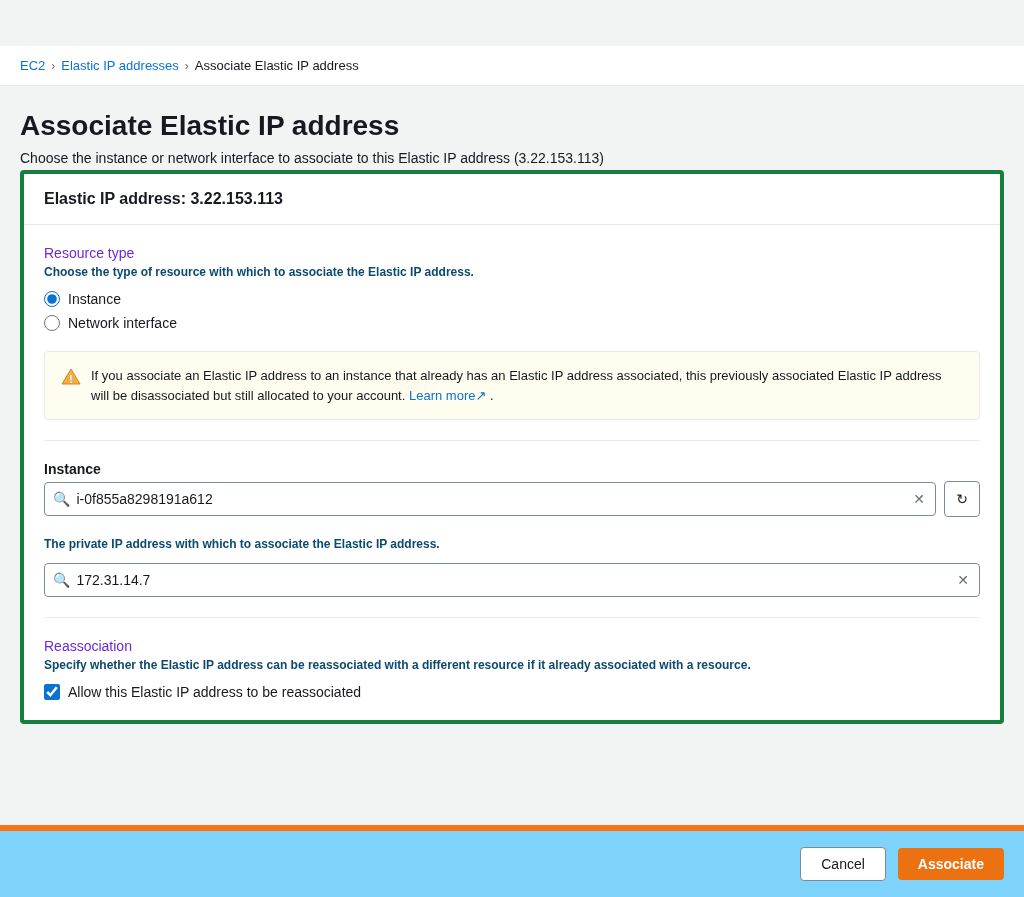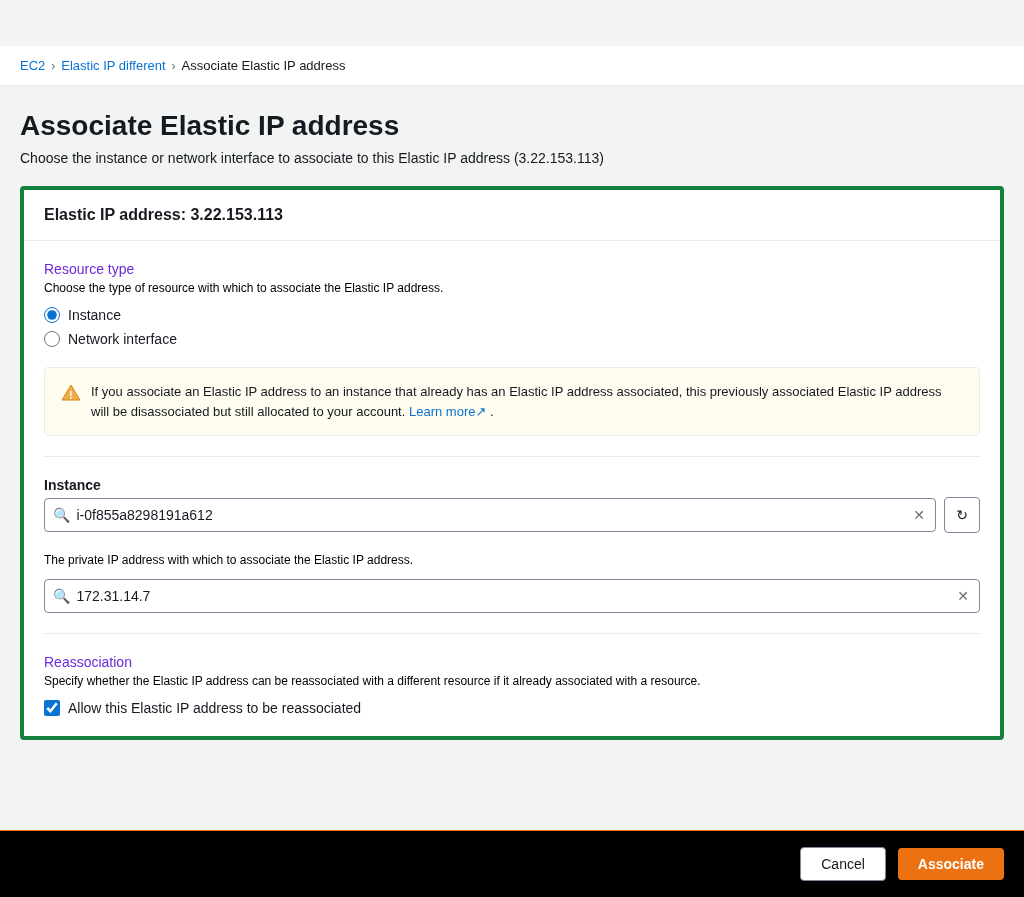--- a/index.html
+++ b/index.html
@@ -51,21 +51,21 @@
     .page-title {
       font-size: 28px;
       font-weight: 700;
       color: #16191f;
       margin-bottom: 8px;
     }
 
     .page-description {
       font-size: 14px;
       color: #16191f;
-      margin-bottom: 20px;
+      margin-bottom: 4px;
     }
 
     .main-card {
       background: #fff;
       border: 4px solid #15803d;
       border-radius: 4px;
       margin-bottom: 20px;
     }
 
     .card-header {
@@ -85,22 +85,23 @@
 
     .section-label {
       font-size: 14px;
       font-weight: 400;
       color: #6d28d9;
       margin-bottom: 4px;
     }
 
     .section-description {
       font-size: 12px;
-      color: #000000;
+      color: #0c4a6e;
       margin-bottom: 12px;
+      font-weight: bold;
     }
 
     .radio-group {
       display: flex;
       flex-direction: column;
       gap: 8px;
       margin-bottom: 20px;
     }
 
     .radio-item {
@@ -242,22 +243,22 @@
     .checkbox-label {
       font-size: 14px;
       color: #16191f;
     }
 
     .footer-bar {
       position: fixed;
       bottom: 0;
       left: 0;
       right: 0;
-      background: #000000;
-      border-top: 1px solid #f97316;
+      background: #7dd3fc;
+      border-top: 6px solid #f97316;
       padding: 16px 20px;
       display: flex;
       justify-content: flex-end;
       gap: 12px;
       align-items: center;
     }
 
     .btn-cancel {
       padding: 8px 20px;
       border: 1px solid #7d8998;
@@ -285,21 +286,21 @@
       border-bottom: 1px solid #e9ebed;
       margin: 0 0 20px 0;
     }
   </style>
 </head>
 <body>
 
 <div class="breadcrumb-bar">
   <a class="breadcrumb-link">EC2</a>
   <span class="breadcrumb-separator">›</span>
-  <a class="breadcrumb-link">Elastic IP different</a>
+  <a class="breadcrumb-link">Elastic IP addresses</a>
   <span class="breadcrumb-separator">›</span>
   <span class="breadcrumb-current">Associate Elastic IP address</span>
 </div>
 
 <div class="page-container">
   <h1 class="page-title">Associate Elastic IP address</h1>
   <p class="page-description">Choose the instance or network interface to associate to this Elastic IP address (3.22.153.113)</p>
 
   <div class="main-card">
     <div class="card-header">

